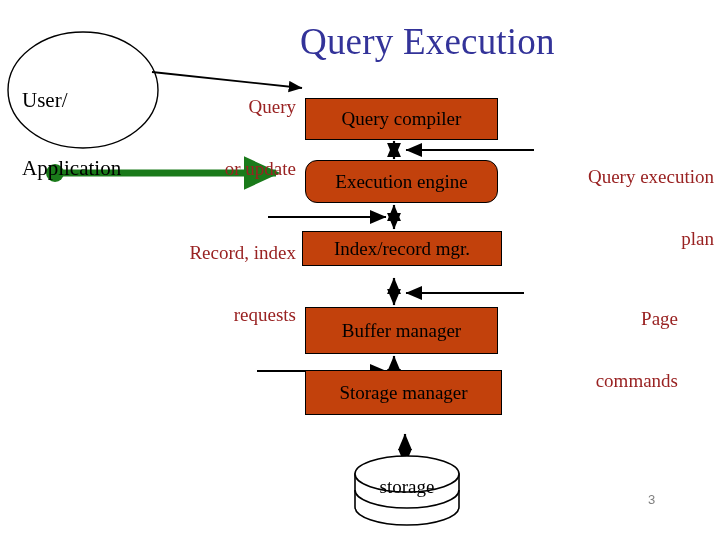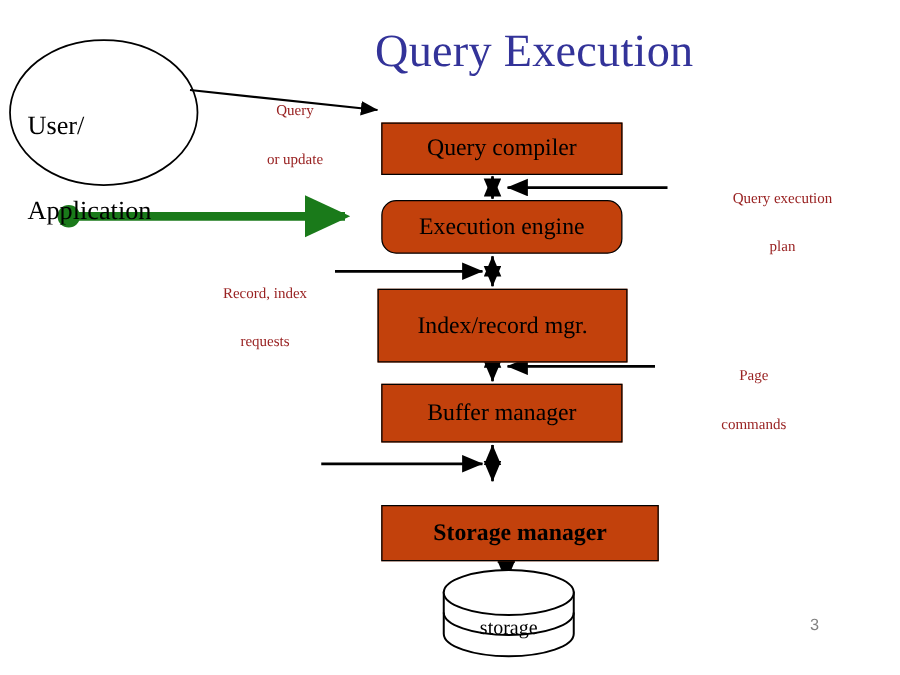--- a/index.html
+++ b/index.html
@@ -45,46 +45,46 @@
     position: absolute;
     border: 1.6px solid #000000;
     background: #c2410c;
     box-sizing: border-box;
     display: flex;
     align-items: center;
     justify-content: center;
   }
   .redlabel {
     color: #992222;
-    font-size: 12px;
-    text-align: center;
+    font-size: 19px;
+    text-align: right;
   }
   .storage-text {
     position: absolute;
     left: 352px;
-    top: 494px;
+    top: 476px;
     width: 110px;
     text-align: center;
-    font-size: 16px;
+    font-size: 19px;
     color: #000000;
   }
   .slideno {
     position: absolute;
     left: 648px;
     top: 492px;
     font-size: 13px;
     color: #808080;
     font-family: "Liberation Sans", sans-serif;
   }
   
   #box-query-compiler   { left: 305px; top: 98px;  width: 193px; height: 42px; }
   #box-execution-engine { left: 305px; top: 160px; width: 193px; height: 43px; border-radius: 12px; }
-  #box-index-record     { left: 302px; top: 231px; width: 200px; height: 59px; }
+  #box-index-record     { left: 302px; top: 231px; width: 200px; height: 35px; }
   #box-buffer-manager   { left: 305px; top: 307px; width: 193px; height: 47px; }
-  #box-storage-manager  { left: 305px; top: 404px; width: 222px; height: 45px; font-weight: bold; }
+  #box-storage-manager  { left: 305px; top: 370px; width: 197px; height: 45px; }
 
   
   #lbl-query-or-update { left: 176px; top: 56px;  width: 120px; }
   #lbl-record-index    { left: 128px; top: 202px; width: 168px; }
   #lbl-read-write      { left: 120px; top: 344px; width: 140px; }
   #lbl-query-exec-plan { left: 538px; top: 126px; width: 176px; }
   #lbl-page-commands   { left: 528px; top: 268px; width: 150px; }
 </style>
 </head>
 <body>

